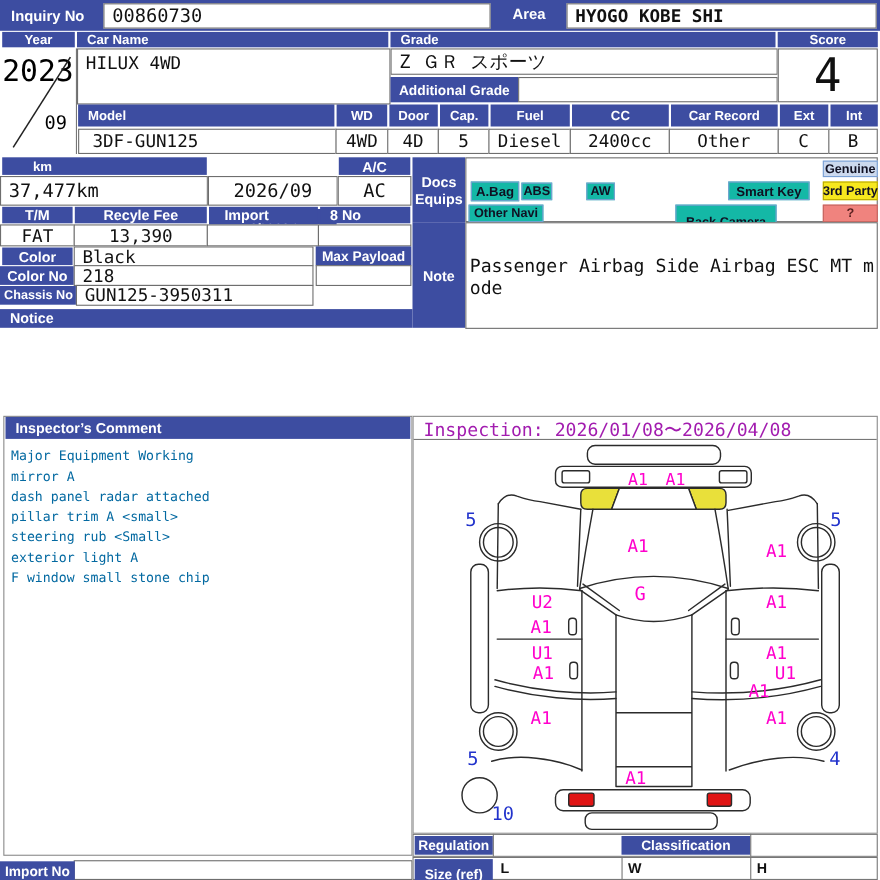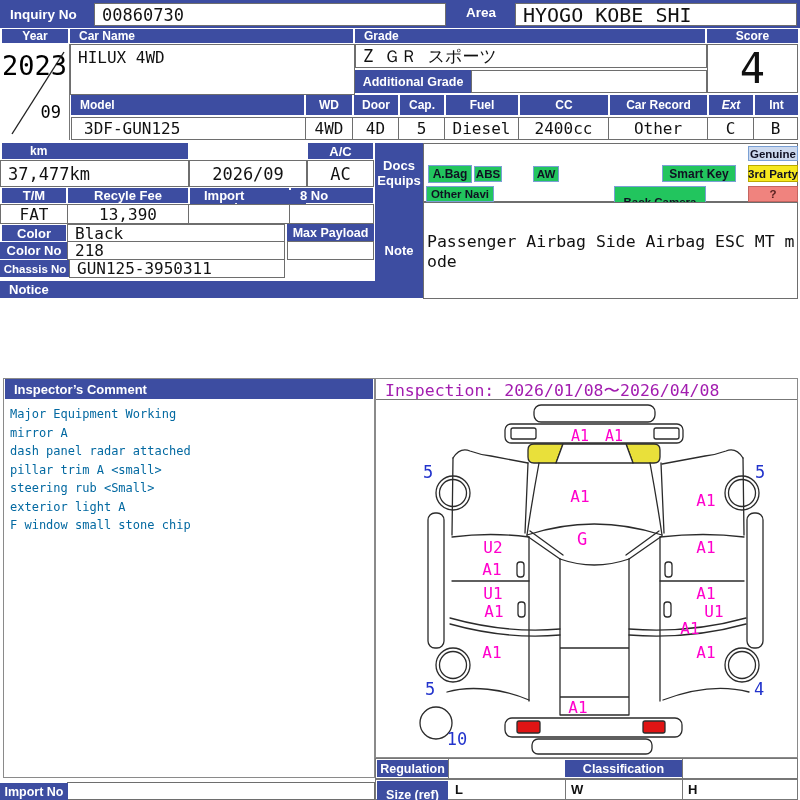--- a/index.html
+++ b/index.html
@@ -7,36 +7,36 @@
          font-family:"Liberation Sans",sans-serif;}
   .abs{position:absolute;box-sizing:border-box;}
   .hdr{background:#3d4da1;color:#fff;font-family:"Liberation Sans",sans-serif;font-weight:bold;
        font-size:12px;display:flex;align-items:center;justify-content:center;white-space:nowrap;}
   .hdr.left{justify-content:flex-start;padding-left:9px;}
   .cell{background:#fff;border:1px solid #6e6e6e;color:#111;
         font-family:"DejaVu Sans Mono","Liberation Mono",monospace;font-size:16px;
         display:flex;align-items:center;white-space:nowrap;}
   .cell.center{justify-content:center;}
   .cell.left{padding-left:7px;}
-  .badge{background:#22c55e;border:1px solid #7aa0d4;color:#101022;font-weight:bold;font-size:11.5px;
+  .badge{background:#14b8a6;border:1px solid #7aa0d4;color:#101022;font-weight:bold;font-size:11.5px;
          display:flex;align-items:center;justify-content:center;white-space:nowrap;}
   .mono{font-family:"DejaVu Sans Mono","Liberation Mono",monospace;}
   .panelbox{border:1px solid #8a8a8a;background:#fff;}
 </style>
 </head>
 <body>
 
 <div id="sheet">
 
   <div class="abs hdr" style="left:0;top:0;width:800px;height:28px;justify-content:flex-start;">
     <span style="font-size:13.5px;padding-left:10px;">Inquiry No</span>
   </div>
   <div class="abs cell left" style="left:94px;top:3px;width:352px;height:23px;font-size:17px;">00860730</div>
   <div class="abs" style="left:449px;top:5px;width:64px;color:#fff;font-weight:bold;font-size:13.5px;text-align:center;">Area</div>
-  <div class="abs cell left" style="left:515px;top:3px;width:282px;height:23px;font-size:20px;">HYOGO KOBE SHI</div>
+  <div class="abs cell left" style="left:515px;top:3px;width:282px;height:23px;font-size:16px;font-weight:bold;">HYOGO KOBE SHI</div>
 
   <div class="abs hdr" style="left:2px;top:29px;width:66px;height:14px;">Year</div>
   <div class="abs hdr left" style="left:70px;top:29px;width:283px;height:14px;">Car Name</div>
   <div class="abs hdr left" style="left:355px;top:29px;width:350px;height:14px;">Grade</div>
   <div class="abs hdr" style="left:707px;top:29px;width:91px;height:14px;">Score</div>
 
   <div class="abs" style="left:0;top:44px;width:70px;height:96px;border-right:1px solid #777;">
     <span class="mono" style="position:absolute;left:2px;top:6px;font-size:27px;">2023</span>
     <span class="mono" style="position:absolute;right:8px;top:58px;font-size:17px;">09</span>
     <svg width="70" height="96" style="position:absolute;left:0;top:0;">
@@ -52,21 +52,21 @@
   <div class="abs cell" style="left:471px;top:70px;width:236px;height:23px;"></div>
   <div class="abs cell center" style="left:707px;top:44px;width:91px;height:49px;font-size:42px;">4</div>
 
   <div class="abs hdr left" style="left:71px;top:95px;width:233px;height:20px;">Model</div>
   <div class="abs hdr" style="left:306px;top:95px;width:46px;height:20px;">WD</div>
   <div class="abs hdr" style="left:354px;top:95px;width:44px;height:20px;">Door</div>
   <div class="abs hdr" style="left:400px;top:95px;width:44px;height:20px;">Cap.</div>
   <div class="abs hdr" style="left:446px;top:95px;width:72px;height:20px;">Fuel</div>
   <div class="abs hdr" style="left:520px;top:95px;width:88px;height:20px;">CC</div>
   <div class="abs hdr" style="left:610px;top:95px;width:97px;height:20px;">Car Record</div>
-  <div class="abs hdr" style="left:709px;top:95px;width:44px;height:20px;font-style:italic;">Ext</div>
+  <div class="abs hdr" style="left:709px;top:95px;width:44px;height:20px;">Ext</div>
   <div class="abs hdr" style="left:755px;top:95px;width:43px;height:20px;">Int</div>
 
   <div class="abs cell left" style="left:71px;top:117px;width:235px;height:23px;padding-left:12px;">3DF-GUN125</div>
   <div class="abs cell center" style="left:305px;top:117px;width:48px;height:23px;">4WD</div>
   <div class="abs cell center" style="left:352px;top:117px;width:47px;height:23px;">4D</div>
   <div class="abs cell center" style="left:398px;top:117px;width:47px;height:23px;">5</div>
   <div class="abs cell center" style="left:444px;top:117px;width:75px;height:23px;">Diesel</div>
   <div class="abs cell center" style="left:518px;top:117px;width:91px;height:23px;">2400cc</div>
   <div class="abs cell center" style="left:608px;top:117px;width:100px;height:23px;">Other</div>
   <div class="abs cell center" style="left:707px;top:117px;width:47px;height:23px;">C</div>

